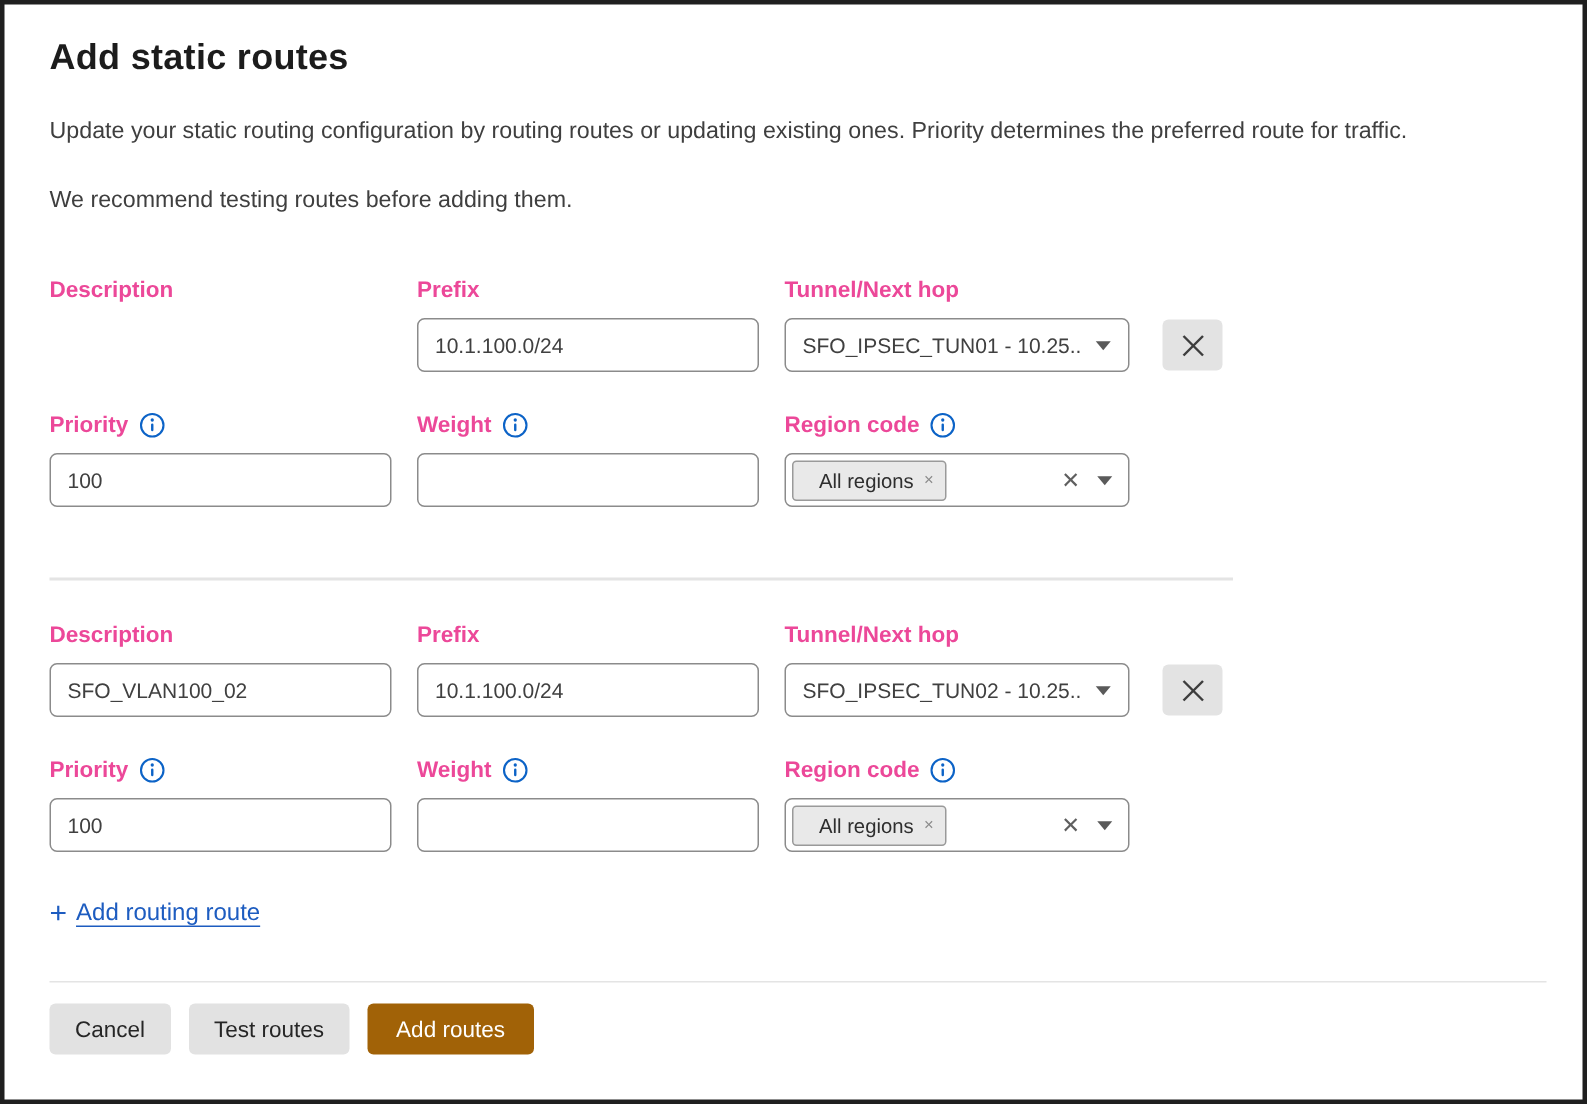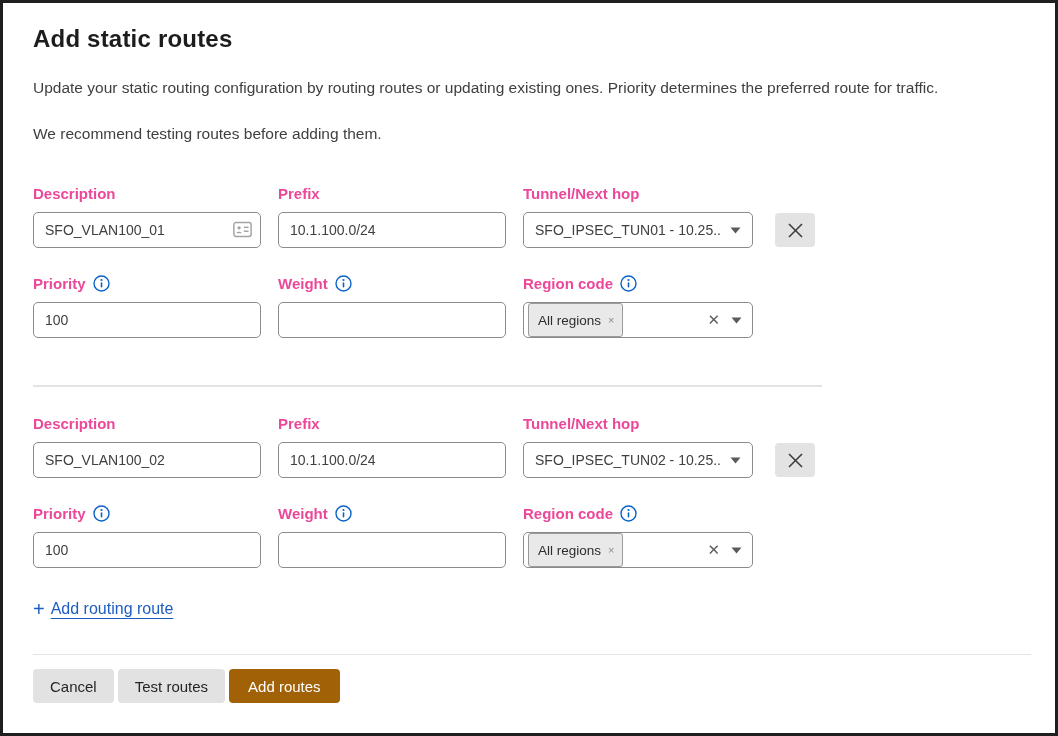--- a/index.html
+++ b/index.html
@@ -96,22 +96,22 @@
   .caret { margin-left: 8px; flex: 0 0 auto; display: flex; }
 
   .multi-combo { padding: 0 10px 0 4px; }
   .region-tag {
     display: inline-flex;
     align-items: center;
     gap: 7px;
     background: #e9e9e9;
     border: 1px solid #9a9a9a;
     border-radius: 3px;
-    height: 34px;
-    padding: 0 8px 0 9px;
+    height: 27px;
+    padding: 0 8px 0 17px;
     font-size: 13.5px;
     color: #2e2e2e;
   }
   .tag-x {
     font-size: 11px;
     color: #8a8a8a;
     cursor: pointer;
     line-height: 1;
   }
   .combo-clear {
@@ -162,21 +162,21 @@
 
   .footer-divider {
     height: 1px;
     background: #e4e4e4;
     border: none;
     margin: 35px 0 0 0;
     width: 998px;
   }
   .footer {
     display: flex;
-    gap: 4px;
+    gap: 12px;
     margin-top: 14px;
   }
   .btn {
     height: 34px;
     border: none;
     border-radius: 4px;
     font-family: "Liberation Sans", sans-serif;
     font-size: 15px;
     padding: 0 17px;
     cursor: pointer;
@@ -192,30 +192,20 @@
 <div class="dialog">
 
   <h1 class="dialog-title">Add static routes</h1>
   <p class="dialog-desc">Update your static routing configuration by routing routes or updating existing ones. Priority determines the preferred route for traffic.</p>
   <p class="dialog-note">We recommend testing routes before adding them.</p>
 
   <div class="route-group group-1">
     <div class="fields-row">
       <div class="field">
         <div class="field-label">Description</div>
-        <div class="input-wrap">
-          <input class="text-input" type="text" value="SFO_VLAN100_01" style="">
-          <svg class="input-icon" viewBox="0 0 22 19" fill="none">
-            <rect x="1" y="1.5" width="20" height="16" rx="2.5" stroke="#a3a3a3" stroke-width="1.7"></rect>
-            <circle cx="7" cy="7.5" r="1.9" fill="#a3a3a3"></circle>
-            <path d="M4 13.8 C4.5 11.6 9.5 11.6 10 13.8 Z" fill="#a3a3a3"></path>
-            <line x1="12.5" y1="7" x2="18" y2="7" stroke="#a3a3a3" stroke-width="1.7"></line>
-            <line x1="12.5" y1="11.5" x2="18" y2="11.5" stroke="#a3a3a3" stroke-width="1.7"></line>
-          </svg>
-        </div>
       </div>
       <div class="field">
         <div class="field-label">Prefix</div>
         <input class="text-input no-icon" type="text" value="10.1.100.0/24" style="">
       </div>
       <div class="field">
         <div class="field-label">Tunnel/Next hop</div>
         <div class="combo">
           <span class="combo-text">SFO_IPSEC_TUN01 - 10.25...</span>
           <span class="caret">

